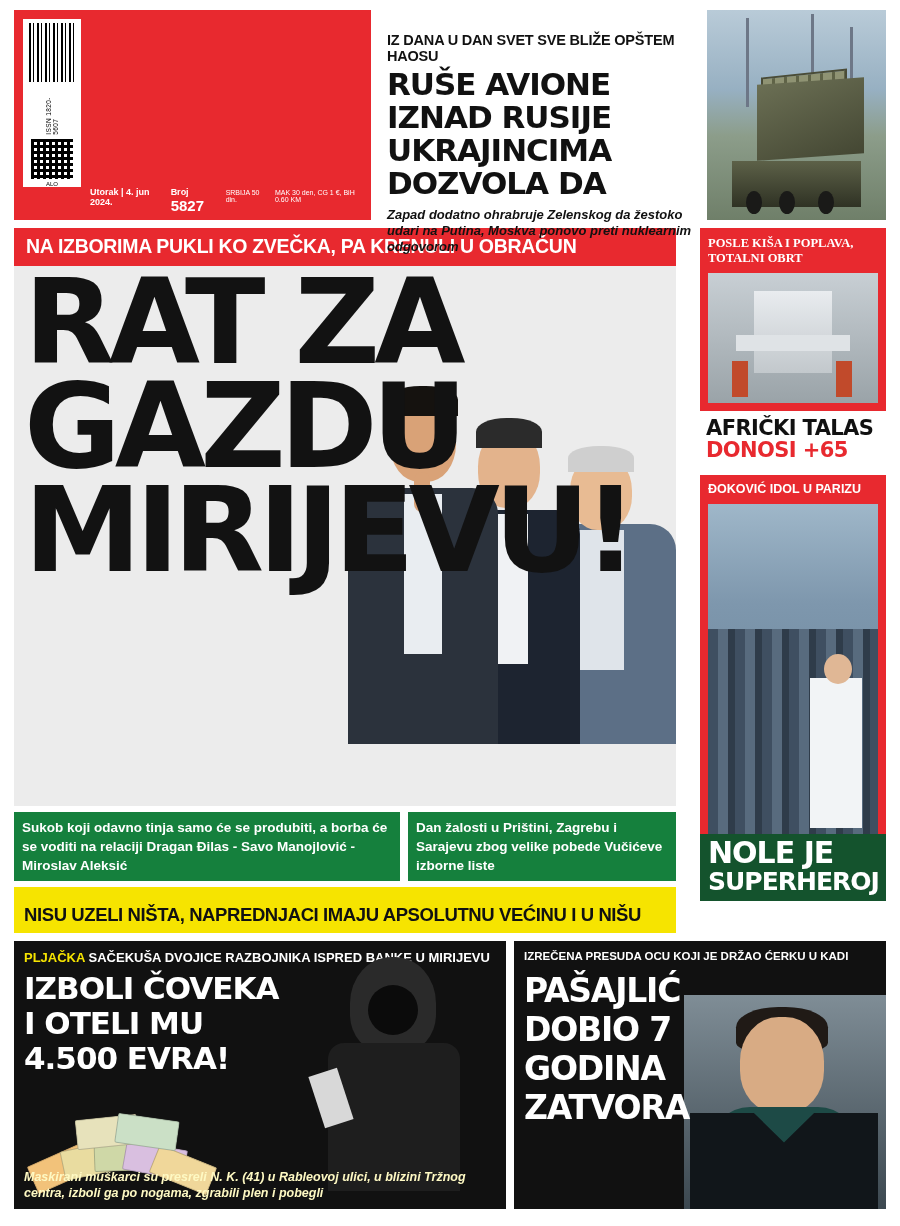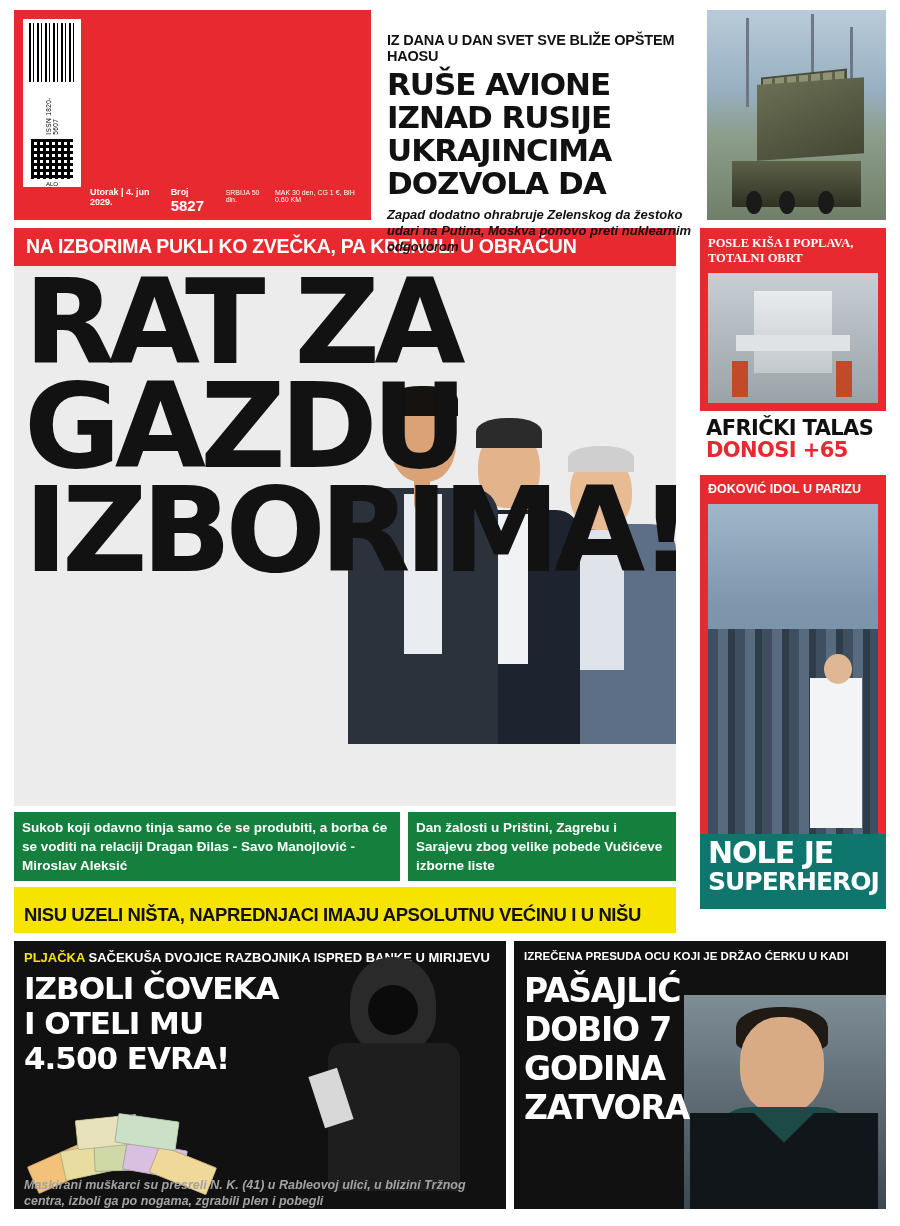--- a/index.html
+++ b/index.html
@@ -139,43 +139,43 @@
   }
   .rc-title1 .red { color: #e8292f; }
   .rc-red2 { background: #e8292f; margin-top: 6px; padding: 7px 8px 0 8px; }
   .rc-photo2 { margin-top: 7px; height: 330px; position: relative; overflow: hidden;
     background: linear-gradient(180deg,#9fb7c9 0%,#7e97ad 30%,#5f7d93 100%); }
   .crowd { position:absolute; bottom:0; left:0; right:0; height: 62%;
     background: repeating-linear-gradient(to right,#3f4f61 0 10px,#586b7e 10px 20px,#2f3c4a 20px 27px); }
   .nole { position:absolute; right: 16px; bottom: 6px; width: 52px; height: 150px; background: #f2f4f6; }
   .nole-head { position:absolute; right: 26px; bottom: 150px; width: 28px; height: 30px; background:#e0b795; border-radius:50%; }
   .rc-title2 {
-    background: #0f766e; padding: 4px 8px 14px 8px;
+    background: #14532d; padding: 4px 8px 6px 8px;
     font-family: "DejaVu Sans", sans-serif; font-weight: bold;
     color: #fff; letter-spacing: -1px;
   }
   .rc-title2 .l1 { font-size: 30px; line-height: 30px; }
   .rc-title2 .l2 { font-size: 25px; line-height: 27px; }
 
   
   .footer { display: flex; gap: 8px; margin-top: 8px; height: 268px; }
   .f-left { width: 492px; background: #111; position: relative; overflow: hidden; }
   .f-right { flex: 1; background: #111; position: relative; overflow: hidden; }
 
   .f-kicker { padding: 9px 10px 2px 10px; font-size: 13px; font-weight: bold; color: #fff; }
   .f-kicker .tag { color: #f6e400; }
   .f-headline {
     padding: 4px 10px 0 10px; color: #fff;
     font-family: "DejaVu Sans", sans-serif; font-weight: bold;
     font-size: 31px; line-height: 35px; letter-spacing: -1px;
     position: relative; z-index: 3;
   }
   .f-sub {
-    position: absolute; bottom: 0; left: 10px; right: 10px; z-index: 3;
-    color: #a3a3a3; font-size: 12.5px; line-height: 16px; font-style: italic; font-weight: bold;
+    position: absolute; bottom: 8px; left: 10px; right: 10px; z-index: 3;
+    color: #fef9c3; font-size: 12.5px; line-height: 16px; font-style: italic; font-weight: bold;
   }
   .robber { position: absolute; right: 18px; top: 10px; width: 190px; height: 240px; z-index:2; }
   .hood { position:absolute; left: 52px; top: 6px; width: 86px; height: 96px;
     background: #2a2a2a; border-radius: 48% 48% 40% 40%; }
   .face { position:absolute; left: 70px; top: 34px; width: 50px; height: 50px; background: #0b0b0b; border-radius: 50%; }
   .torso { position:absolute; left: 30px; top: 92px; width: 132px; height: 148px; background:#1e1e1e; border-radius: 16px 16px 0 0; }
   .money-fan { position: absolute; left: 6px; bottom: 18px; width: 200px; height: 110px; z-index: 3; }
   .bill { position: absolute; width: 62px; height: 30px; border-radius: 2px; border: 1px solid #00000033; }
 
   .f-right .f-kicker2 { padding: 9px 10px 4px 10px; font-size: 11.5px; font-weight: bold; color: #fff; }
@@ -199,21 +199,21 @@
   <div class="masthead">
 
     <div class="logo-block">
       <div class="barcode-col">
         <div class="barcode"></div>
         <div class="isbn-text">ISSN 1820-5607</div>
         <div class="qr"></div>
         <div class="qr-label">ALO</div>
       </div>
       <div class="logo-bottom">
-        <span class="issue-date">Utorak | 4. jun 2029.</span>
+        <span class="issue-date">Utorak | 4. jun 2024.</span>
         <span class="issue-num">
           <span>Broj</span>
           <b>5827</b>
         </span>
         <span class="issue-price">SRBIJA 50 din.</span>
         <span class="issue-price">MAK 30 den, CG 1 €, BiH 0.60 KM</span>
       </div>
     </div>
 
     <div class="lead-top">
@@ -266,21 +266,21 @@
             <div class="suit" style="left:56px;top:110px;width:38px;height:160px;background:#e9edf1;"></div>
             <div class="head" style="left:42px;top:12px;width:66px;height:86px;background:#d9a277;"></div>
             <div class="suit" style="left:40px;top:2px;width:70px;height:30px;background:#15120f;border-radius:46% 46% 0 0;"></div>
             <div class="suit" style="left:66px;top:88px;width:16px;height:40px;background:#d9a277;border-radius:8px;"></div>
           </div>
         </div>
 
         <div class="main-headline">
           <div>RAT ZA</div>
           <div>GAZDU</div>
-          <div>IZBORIMA!</div>
+          <div>MIRIJEVU!</div>
         </div>
       </div>
 
       <div class="caption-row">
         <div class="cap-box">Sukob koji odavno tinja samo će se produbiti, a borba će se voditi na relaciji Dragan Đilas - Savo Manojlović - Miroslav Aleksić</div>
         <div class="cap-box right">Dan žalosti u Prištini, Zagrebu i Sarajevu zbog velike pobede Vučićeve izborne liste</div>
       </div>
 
       <div class="bottom-banner">NISU UZELI NIŠTA, NAPREDNJACI IMAJU APSOLUTNU VEĆINU I U NIŠU</div>
     </div>

